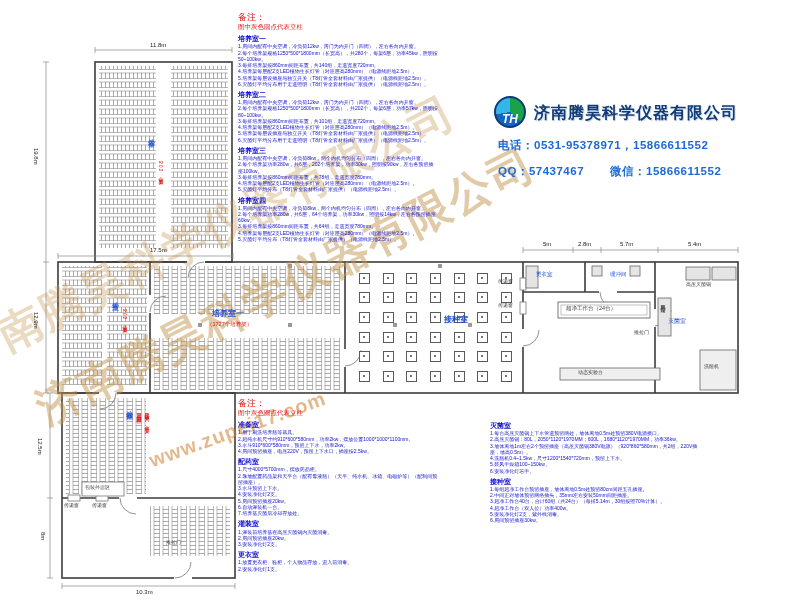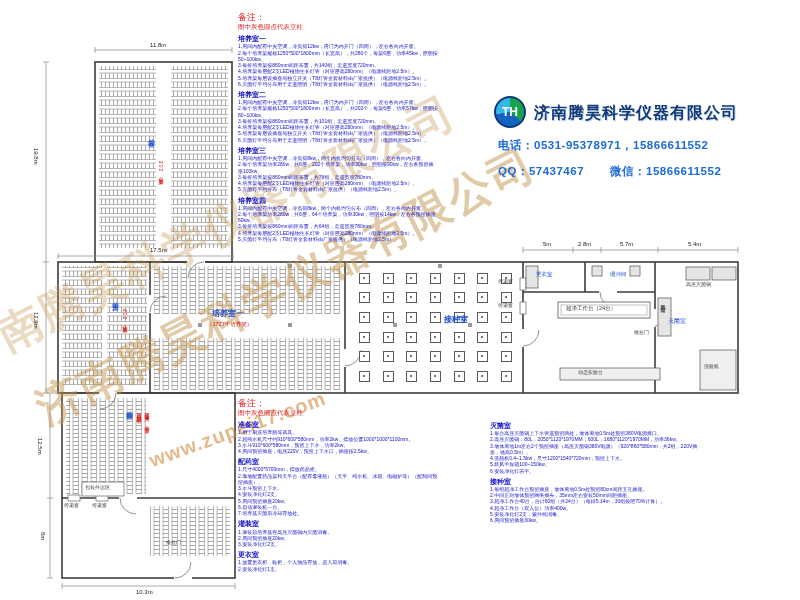--- a/index.html
+++ b/index.html
@@ -41,22 +41,22 @@
   .notes-right{left:490px;top:418px;width:212px}
   .note-title{color:#e01010;font-weight:normal;font-size:9px;line-height:1.2}
   .note-sub{color:#e01010;font-size:6.5px;line-height:1.3;margin-bottom:2px}
   .sec-head{color:#1414cc;font-weight:bold;font-size:7px;line-height:1.3;margin-top:3px}
   .note-line{color:#1414cc;font-size:5px;line-height:1.25}
 
   
   .company{position:absolute;left:494px;top:90px;width:300px;height:120px;z-index:4}
   .logo{position:absolute;left:0;top:6px;width:32px;height:32px;border-radius:50%;
       background:conic-gradient(#19a24a 0 130deg,#1565c0 130deg 260deg,#35b6e8 260deg 360deg);
-      display:flex;align-items:center;justify-content:center;color:#fff;font-weight:bold;
-      font-size:12px;border:2px solid #0d3a7a}
+      display:flex;align-items:flex-end;justify-content:center;color:#fff;font-weight:bold;
+      font-size:12px;font-style:italic;border:2px solid #0d3a7a}
   .cname{position:absolute;left:40px;top:13px;font-size:16px;font-weight:bold;color:#123a75;
       letter-spacing:1px;text-shadow:1px 1px 0 #cfe0f5;white-space:nowrap}
   .contact{position:absolute;left:4px;font-size:11.5px;color:#1b6ad6;font-weight:600;
       letter-spacing:.5px;white-space:nowrap}
   .c1{top:48px}.c2{top:74px}.c3{top:100px}
   .ml{margin-left:26px}
 </style>
 </head>
 <body>
 

